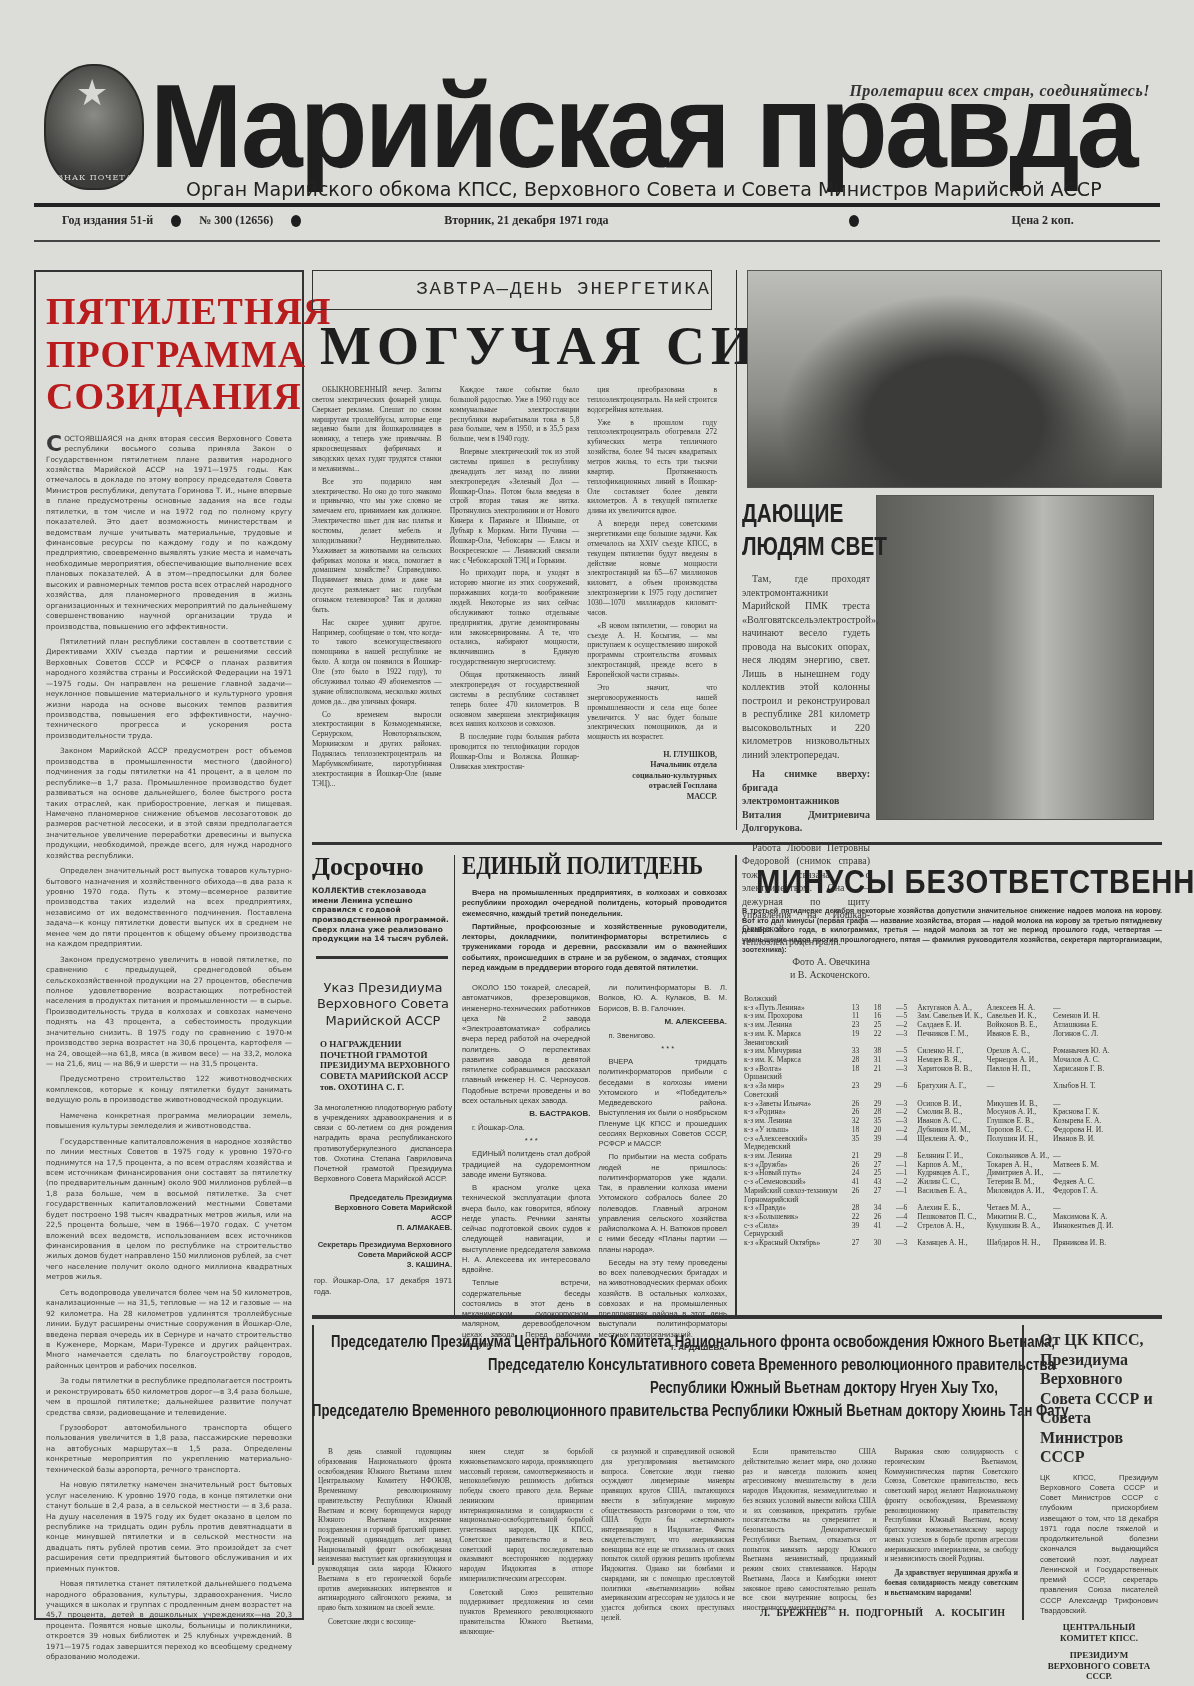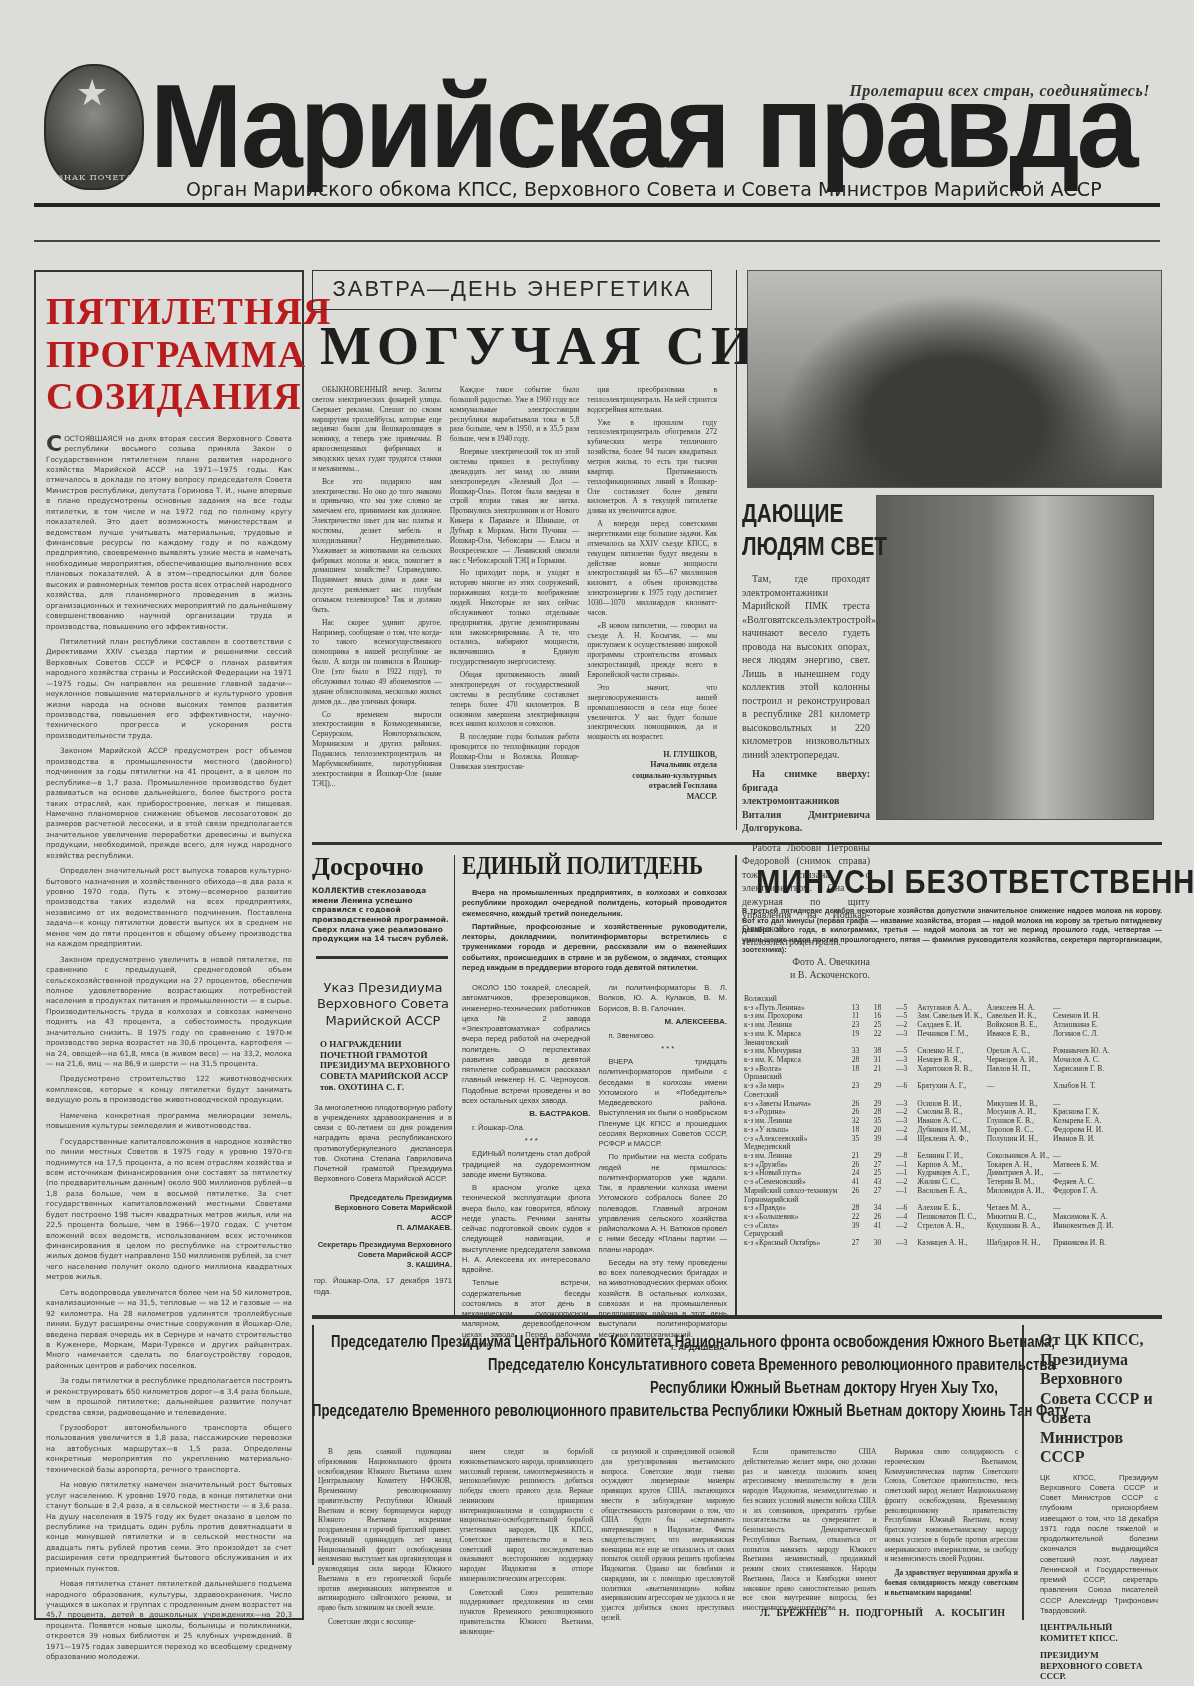--- a/index.html
+++ b/index.html
@@ -22,21 +22,21 @@
   .rule-thick { left: 34px; width: 1126px; height: 4px; background: #222; }
   .infobar { left: 34px; top: 213px; width: 1126px; font-size: 12px; font-weight: bold; display: flex; align-items: center; }
   .dot { width: 10px; height: 12px; background: #1e1e1e; border-radius: 50%; display: inline-block; margin: 0 18px; }
   
   .leftbox { left: 34px; top: 270px; width: 270px; height: 1350px; border: 2px solid #333; padding: 8px 10px; }
   .bigtitle { font-family: "Liberation Serif", serif; font-weight: bold; font-size: 38px; text-align: center; line-height: 1.12; color: #b91c1c; letter-spacing: 1px; }
   .tinytext { font-size: 7.2px; line-height: 1.45; text-align: justify; color: #3a3a3a; font-family: "DejaVu Sans", sans-serif; }
   .tinytext p { text-indent: 14px; margin-bottom: 5px; }
   .dropcap { font-size: 22px; font-weight: bold; float: left; line-height: 0.9; margin-right: 2px; }
   
-  .energybox { left: 312px; top: 270px; width: 400px; height: 40px; border: 1.5px solid #333; font-size: 22px; letter-spacing: 2px; text-align: center; line-height: 36px; font-family: Liberation Sans, sans-serif; }
+  .energybox { left: 312px; top: 270px; width: 400px; height: 40px; border: 1.5px solid #333; font-size: 19px; letter-spacing: 2px; text-align: right; line-height: 36px; font-family: Liberation Mono, monospace; }
   .headline2 { left: 320px; top: 315px; font-size: 54px; font-weight: bold; font-family: "Liberation Serif", serif; letter-spacing: 6px; color: #1e1e1e; }
   .cols3 { left: 312px; top: 385px; width: 405px; height: 440px; display: flex; gap: 8px; }
   .cols3 .col { flex: 1; font-size: 7.6px; line-height: 1.3; text-align: justify; font-family: "Liberation Serif", serif; color: #333; overflow: hidden; }
   .cols3 p { text-indent: 10px; margin-bottom: 3px; }
   .sig { text-align: right; font-weight: bold; font-size: 8px; }
   .photo { background: linear-gradient(135deg, #6f6f6c, #a3a39f 40%, #4b4b48 70%, #8d8d89); border: 1px solid #555; }
   .photo1 { left: 747px; top: 270px; width: 415px; height: 218px;
     background: radial-gradient(ellipse at 50% 70%, #3b3b39 30%, transparent 60%), linear-gradient(#bdbdb9, #8b8b87 60%, #4d4d4a); }
   .photo2 { left: 876px; top: 495px; width: 278px; height: 325px;
     background: linear-gradient(90deg, #5d5d5a, #7c7c78 40%, #b8b8b4 60%, #6a6a67); }
@@ -54,35 +54,44 @@
   table.minus { border-collapse: collapse; font-family: "Liberation Serif", serif; font-size: 7.6px; color: #333; }
   table.minus td { padding: 0 2px; vertical-align: bottom; line-height: 1.15; white-space: nowrap; }
   table.minus td.num { text-align: right; width: 22px; }
   table.minus td.diff { width: 32px; text-align: right; padding-right: 8px; }
   table.minus tr.district td { font-weight: normal; }
   .viet-head { font-family: "Liberation Sans", sans-serif; font-weight: bold; font-size: 16px; color: #222; white-space: nowrap; transform: scaleX(0.82); transform-origin: left; }
   .viet-cols { left: 318px; top: 1447px; width: 700px; display: flex; gap: 8px; }
   .viet-cols .col { flex: 1; font-size: 7.4px; line-height: 1.32; font-family: "Liberation Serif", serif; color: #333; text-align: justify; }
   .viet-cols p { text-indent: 10px; margin-bottom: 4px; }
   .obit-title { font-weight: bold; font-size: 16px; font-family: "Liberation Serif", serif; line-height: 1.22; }
-  .obit-sig { font-weight: bold; font-size: 9px; text-align: left; line-height: 1.2; margin-top: 6px; font-family: "Liberation Serif", serif; }
+  .obit-sig { font-weight: bold; font-size: 9px; text-align: center; line-height: 1.2; margin-top: 6px; font-family: "Liberation Serif", serif; }
 </style>
 </head>
 <body>
 
 <div class="page">
 
   <div class="abs slogan serif">Пролетарии всех стран, соединяйтесь!</div>
   <div class="abs emblem">
     <span class="star">★</span>
     <span class="label">ЗНАК ПОЧЕТА</span>
   </div>
   <div class="abs masthead">Марийская правда</div>
   <div class="abs subhead">Орган Марийского обкома КПСС, Верховного Совета и Совета Министров Марийской АССР</div>
   <div class="abs rule-thick" style="top:203px;"></div>
+  <div class="abs infobar serif">
+    <span style="margin-left:28px;">Год издания 51-й</span>
+    <span class="dot"></span>
+    <span>№ 300 (12656)</span>
+    <span class="dot"></span>
+    <span style="margin-left:125px;">Вторник, 21 декабря 1971 года</span>
+    <span class="dot" style="margin-left:240px;"></span>
+    <span style="margin-left:135px;">Цена 2 коп.</span>
+  </div>
   <div class="abs" style="left:34px;top:240px;width:1126px;height:2px;background:#444;"></div>
 
   <div class="abs leftbox">
     <div class="bigtitle" style="margin-top:10px;">
       <div>ПЯТИЛЕТНЯЯ</div>
       <div>ПРОГРАММА</div>
       <div>СОЗИДАНИЯ</div>
     </div>
     <div class="tinytext" style="margin-top:16px;">
       <p style="text-indent:0"><span class="dropcap">С</span><span>ОСТОЯВШАЯСЯ на днях вторая сессия Верховного Совета республики восьмого созыва приняла Закон о Государственном пятилетнем плане развития народного хозяйства Марийской АССР на 1971—1975 годы. Как отмечалось в докладе по этому вопросу председателя Совета Министров республики, депутата Горинова Т. И., ныне впервые в плане предусмотрены основные задания на все годы пятилетки, в том числе и на 1972 год по полному кругу показателей. Это дает возможность министерствам и ведомствам лучше учитывать материальные, трудовые и финансовые ресурсы по каждому году и по каждому предприятию, своевременно выявлять узкие места и намечать необходимые мероприятия, обеспечивающие выполнение всех плановых показателей. А в этом—предпосылки для более высоких и равномерных темпов роста всех отраслей народного хозяйства, для планомерного проведения в жизнь организационных и технических мероприятий по дальнейшему совершенствованию научной организации труда и производства, повышению его эффективности.</span></p>

